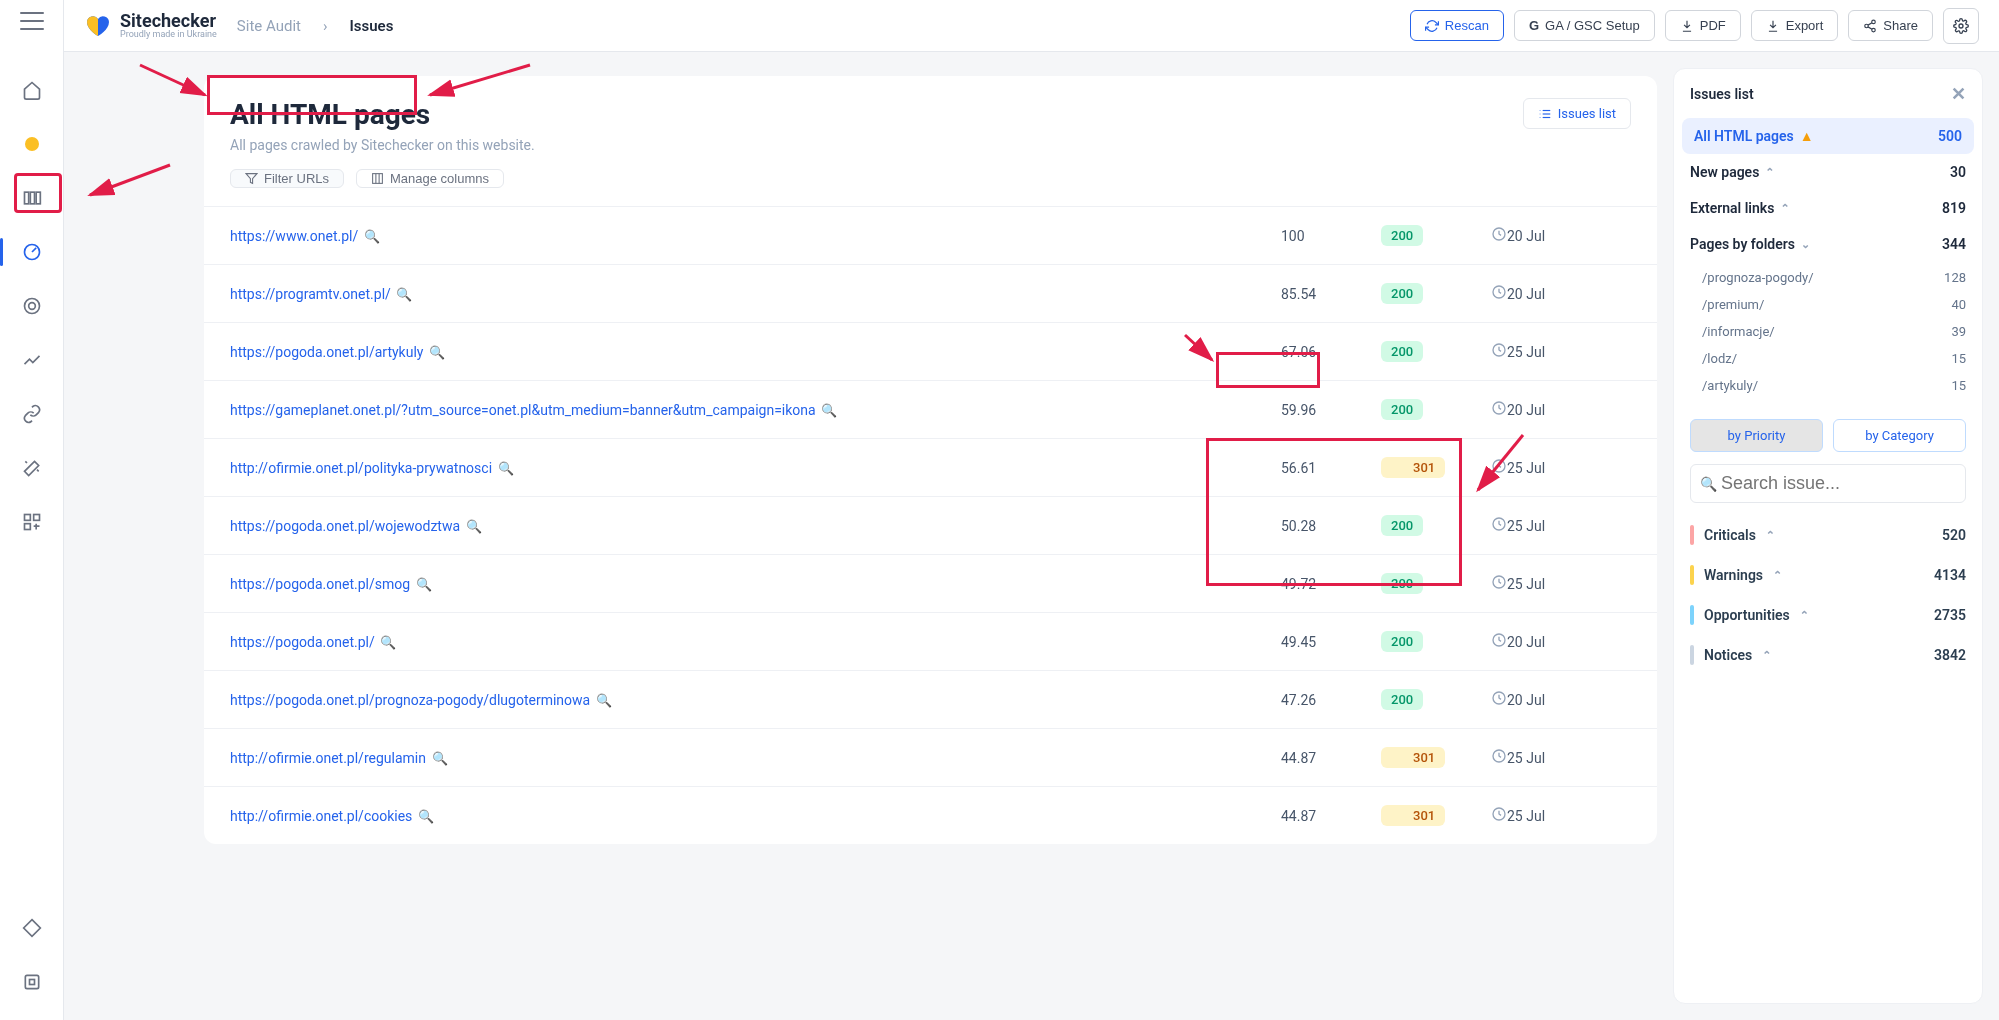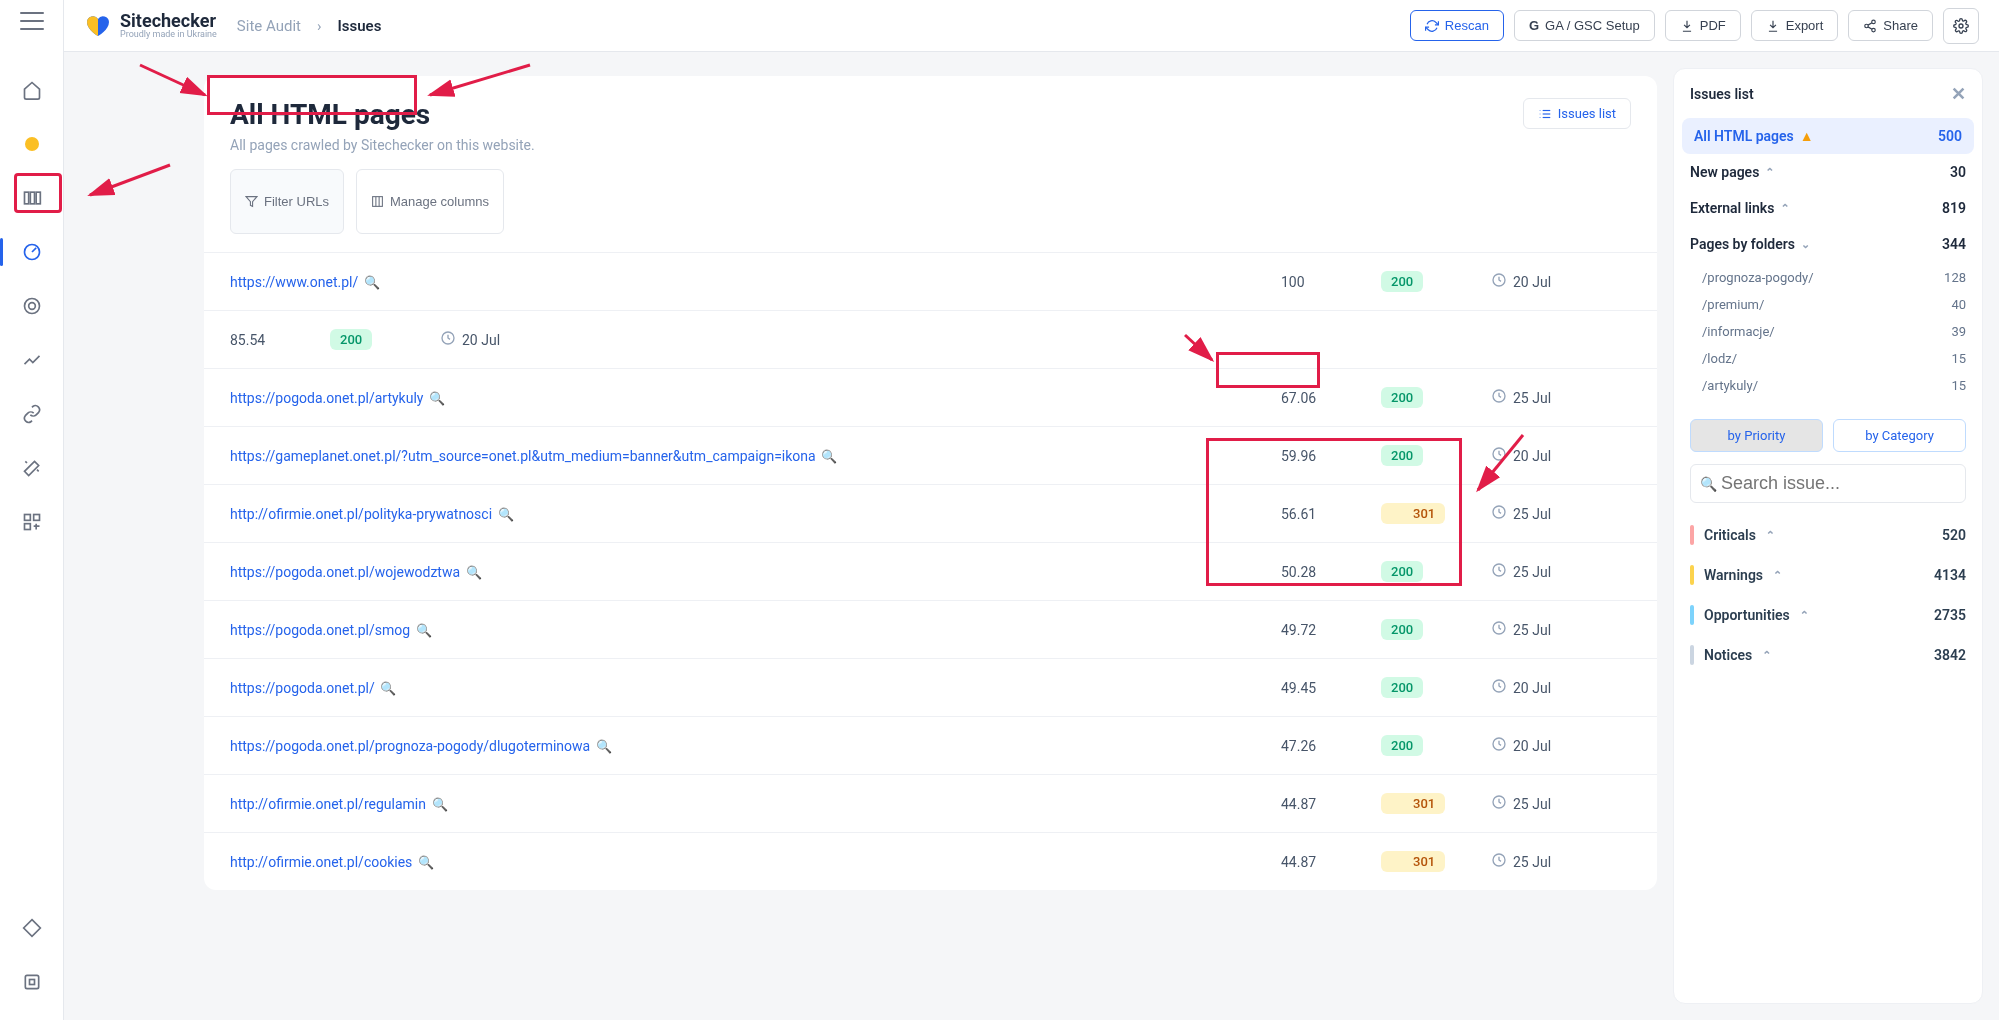--- a/index.html
+++ b/index.html
@@ -17,49 +17,49 @@
 .nav-bottom { margin-top: auto; margin-bottom: 20px; display:flex; flex-direction:column; gap:18px;}
 
 
 .main { flex: 1; display: flex; flex-direction: column; overflow: hidden; }
 .top-header { height: 52px; background: #fff; border-bottom: 1px solid #e5e8ed; display: flex; align-items: center; padding: 0 20px; gap: 20px; }
 .logo-block { display: flex; align-items: center; gap: 8px; }
 .logo-heart { width: 28px; height: 24px; }
 .logo-text { display:flex; flex-direction:column; line-height:1;}
 .logo-text .name { font-weight: 700; font-size: 18px; color: #1e293b; }
 .logo-text .tagline { font-size: 9px; color: #94a3b8; }
-.breadcrumb { color: #94a3b8; font-size: 15px; display:flex; align-items:center; gap:16px;}
+.breadcrumb { color: #94a3b8; font-size: 15px; display:flex; align-items:center; gap:22px;}
 .breadcrumb .current { color: #1e293b; font-weight: 600; }
 .top-actions { margin-left: auto; display: flex; gap: 10px; align-items: center; }
 .btn { display: inline-flex; align-items: center; gap: 6px; padding: 7px 14px; border: 1px solid #d1d5db; border-radius: 6px; background: #fff; cursor: pointer; font-size: 13px; color: #374151; }
 .btn.primary-outline { border-color: #2563eb; color: #2563eb; }
 .btn-icon-only { width: 36px; height: 36px; padding: 0; justify-content: center; }
 
 
 .content-row { flex: 1; display: flex; overflow: hidden; }
 .content-main { flex: 1; padding: 24px 0 24px 140px; overflow-y: auto; }
 .page-card { background: #fff; border-radius: 12px; padding: 0; margin-right: 16px; }
 .page-header { padding: 22px 26px 2px; }
 .page-title { font-size: 28px; font-weight: 700; color: #1e293b; display: inline-block; }
 .page-sub { color: #94a3b8; font-size: 14px; margin-top: 6px; }
 .issues-link-btn { float: right; border: 1px solid #e5e8ed; border-radius: 6px; padding: 7px 14px; color: #2563eb; font-size: 13px; display:inline-flex; align-items:center; gap:6px; cursor:pointer;}
 .filters-row { padding: 14px 26px 18px; display: flex; gap: 12px; }
-.filter-btn { border: 1px solid #e5e8ed; border-radius: 6px; padding: 24px 14px; font-size: 13px; color: #6b7280; background: #fff; cursor: pointer; display:inline-flex; align-items:center; gap:6px;}
+.filter-btn { border: 1px solid #e5e8ed; border-radius: 6px; padding: 1px 14px; font-size: 13px; color: #6b7280; background: #fff; cursor: pointer; display:inline-flex; align-items:center; gap:6px;}
 .filter-btn.ghost { background: #f8fafc; }
 
 
 .table-wrap { }
 .table-head, .table-row { display: flex; align-items: center; padding: 0 26px; border-top: 1px solid #eef0f4; }
 .table-head { background: #fafbfc; color: #64748b; font-size: 13px; height: 58px; }
 .table-row { height: 58px; font-size: 14px; }
 .col-url { flex: 1; padding-right: 20px; }
 .col-url a { color: #2563eb; text-decoration: none; }
 .col-w { width: 100px; text-align: left; color:#475569;}
 .col-status { width: 110px; }
-.col-issue { width: 140px; display:flex; align-items:center; gap:6px; color:#475569;}
+.col-issue { width: 140px; display:flex; align-items:center; color:#475569;}
 .badge { display: inline-block; padding: 3px 10px; border-radius: 6px; font-size: 13px; font-weight: 500; }
 .badge.s200 { background: #d1fae5; color: #059669; }
 .badge.s301 { background: #fef3c7; color: #b45309; padding-left: 32px; }
 .th-col { display:flex; align-items:center; gap:4px;}
 .sort-caret { display:inline-flex; flex-direction:column; gap:1px;}
 .sort-caret::before,.sort-caret::after{content:""; width:0;height:0;border-left:3px solid transparent;border-right:3px solid transparent;}
 .sort-caret::before{border-bottom:4px solid #cbd5e1;}
 .sort-caret::after{border-top:4px solid #cbd5e1;}
 .mag { color:#94a3b8; font-size:13px; margin-left:6px;}
 .clock-ic{color:#94a3b8;}
@@ -280,20 +280,21 @@
     <div class="col-status"><span class="badge s200">200</span></div>
     <div class="col-issue">
                       <span class="clock-ic"><svg width="16" height="16" viewBox="0 0 24 24" fill="none" stroke="currentColor" stroke-width="2">
                           <circle cx="12" cy="12" r="9"></circle>
                           <path d="M12 7v5l3 2"></path>
                         </svg></span>
                       <span>20 Jul</span>
                     </div>
                   </div>
                   <div class="table-row">
+    <div class="col-url"><a href="#">https://programtv.onet.pl/</a><span class="mag">🔍</span></div>
     <div class="col-w">85.54</div>
     <div class="col-status"><span class="badge s200">200</span></div>
     <div class="col-issue">
                       <span class="clock-ic"><svg width="16" height="16" viewBox="0 0 24 24" fill="none" stroke="currentColor" stroke-width="2">
                           <circle cx="12" cy="12" r="9"></circle>
                           <path d="M12 7v5l3 2"></path>
                         </svg></span>
                       <span>20 Jul</span>
                     </div>
                   </div>

